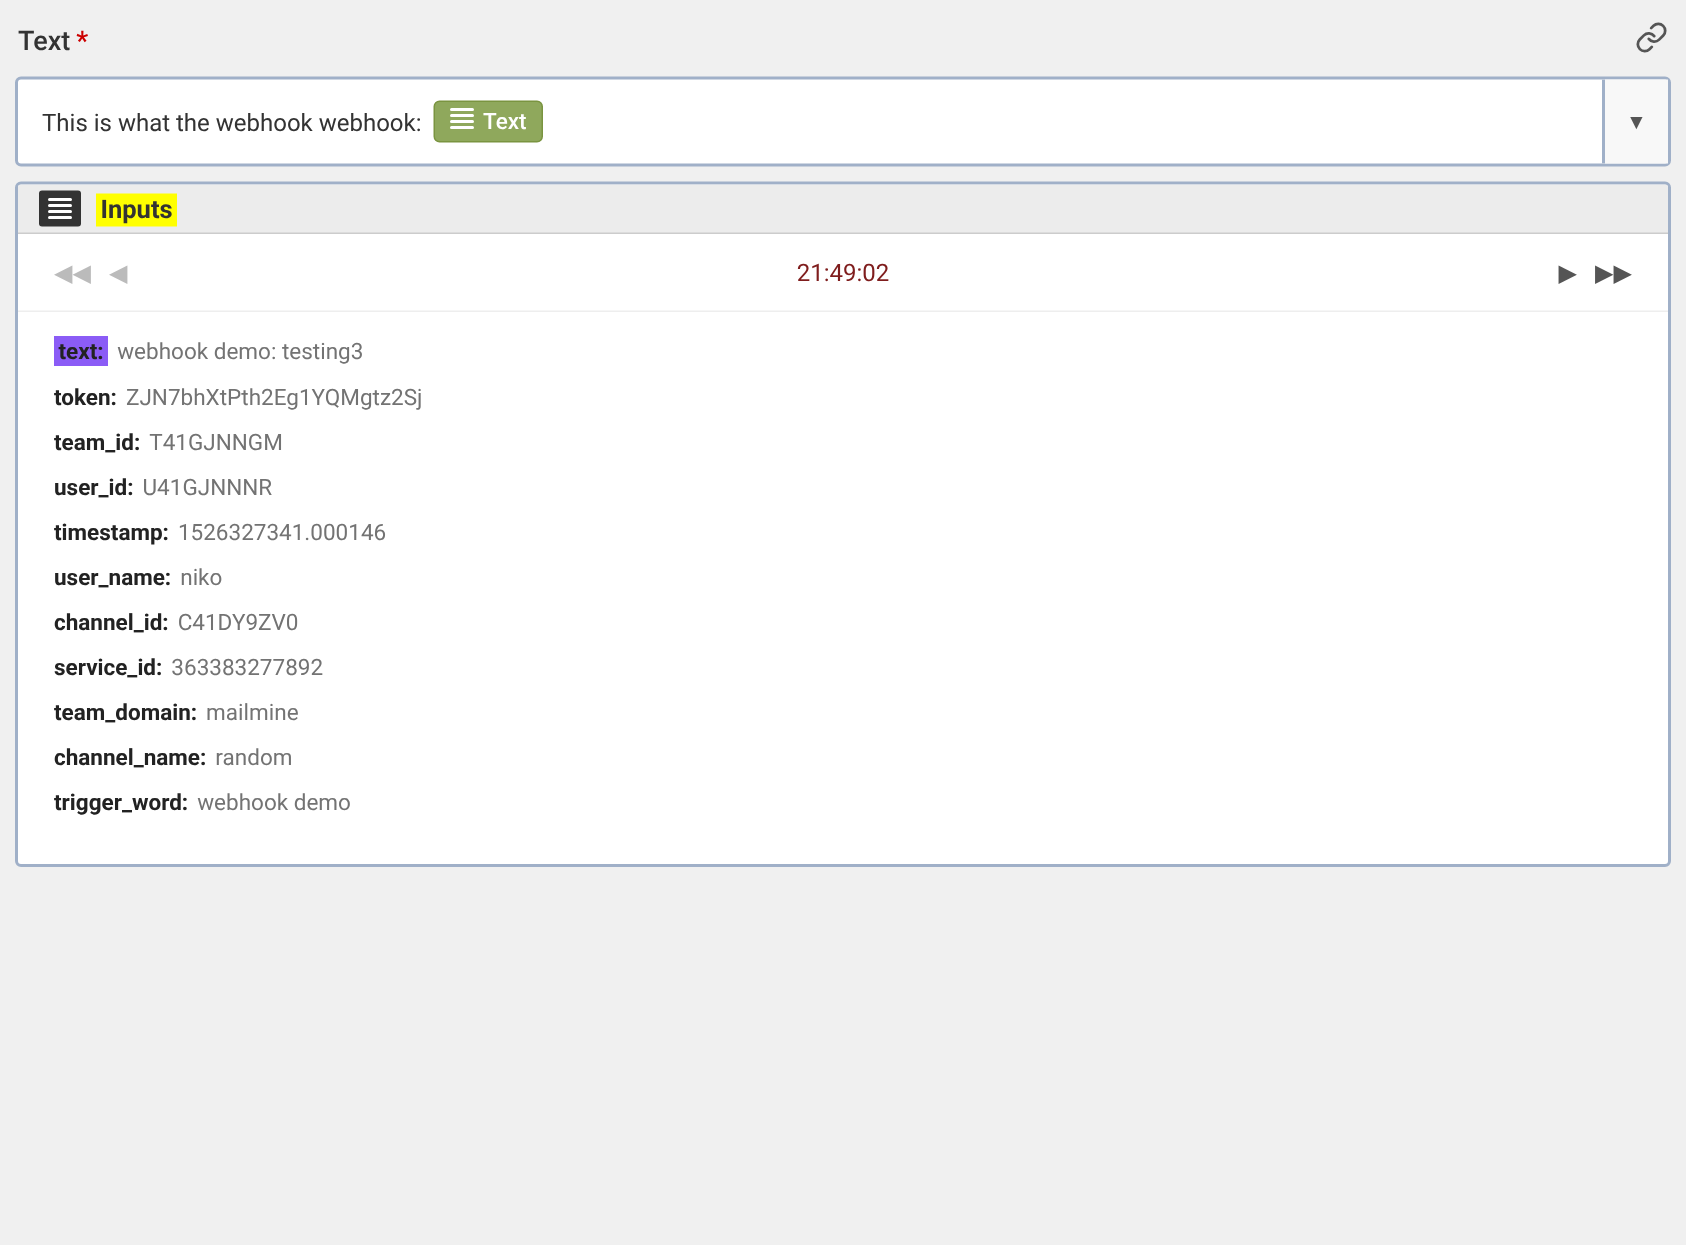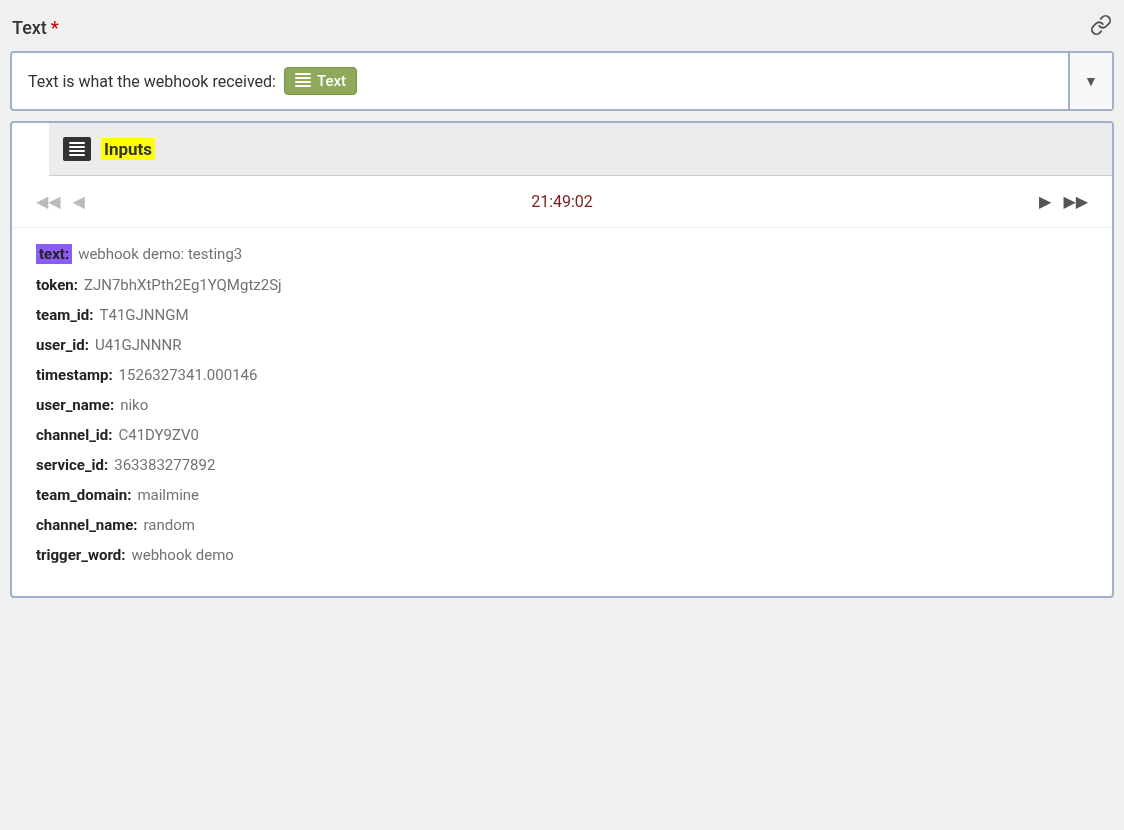--- a/index.html
+++ b/index.html
@@ -100,26 +100,25 @@
 
     .inputs-panel {
       border: 2px solid #a0b0c8;
       border-radius: 4px;
       background: #fff;
       overflow: hidden;
     }
 
     .inputs-header {
       display: flex;
-      align-items: center;
+      align-items: flex-end;
       gap: 10px;
-      padding: 14px 14px;
+      padding: 4px 14px;
       background: #ececec;
       border-bottom: 1px solid #ccc;
-      margin-left: 37px;
     }
 
     .inputs-header-icon {
       background: #333;
       color: #fff;
       border-radius: 2px;
       width: 28px;
       height: 24px;
       display: flex;
       align-items: center;
@@ -208,21 +207,21 @@
     <span class="link-icon" title="Link">
       <svg width="22" height="22" viewBox="0 0 24 24" fill="none" stroke="#555" stroke-width="2" stroke-linecap="round" stroke-linejoin="round">
         <path d="M10 13a5 5 0 0 0 7.54.54l3-3a5 5 0 0 0-7.07-7.07l-1.72 1.71"></path>
         <path d="M14 11a5 5 0 0 0-7.54-.54l-3 3a5 5 0 0 0 7.07 7.07l1.71-1.71"></path>
       </svg>
     </span>
   </div>
 
   <div class="text-input-container">
     <div class="text-input-content">
-      <span>Text is what the webhook received:</span>
+      <span>This is what the webhook webhook:</span>
       <span class="text-chip">
         <span class="chip-icon">
           <svg width="16" height="14" viewBox="0 0 16 14" fill="none">
             <rect x="0" y="0" width="16" height="2" rx="1" fill="white"></rect>
             <rect x="0" y="4" width="16" height="2" rx="1" fill="white"></rect>
             <rect x="0" y="8" width="16" height="2" rx="1" fill="white"></rect>
             <rect x="0" y="12" width="16" height="2" rx="1" fill="white"></rect>
           </svg>
         </span>
         <span>Text</span>

